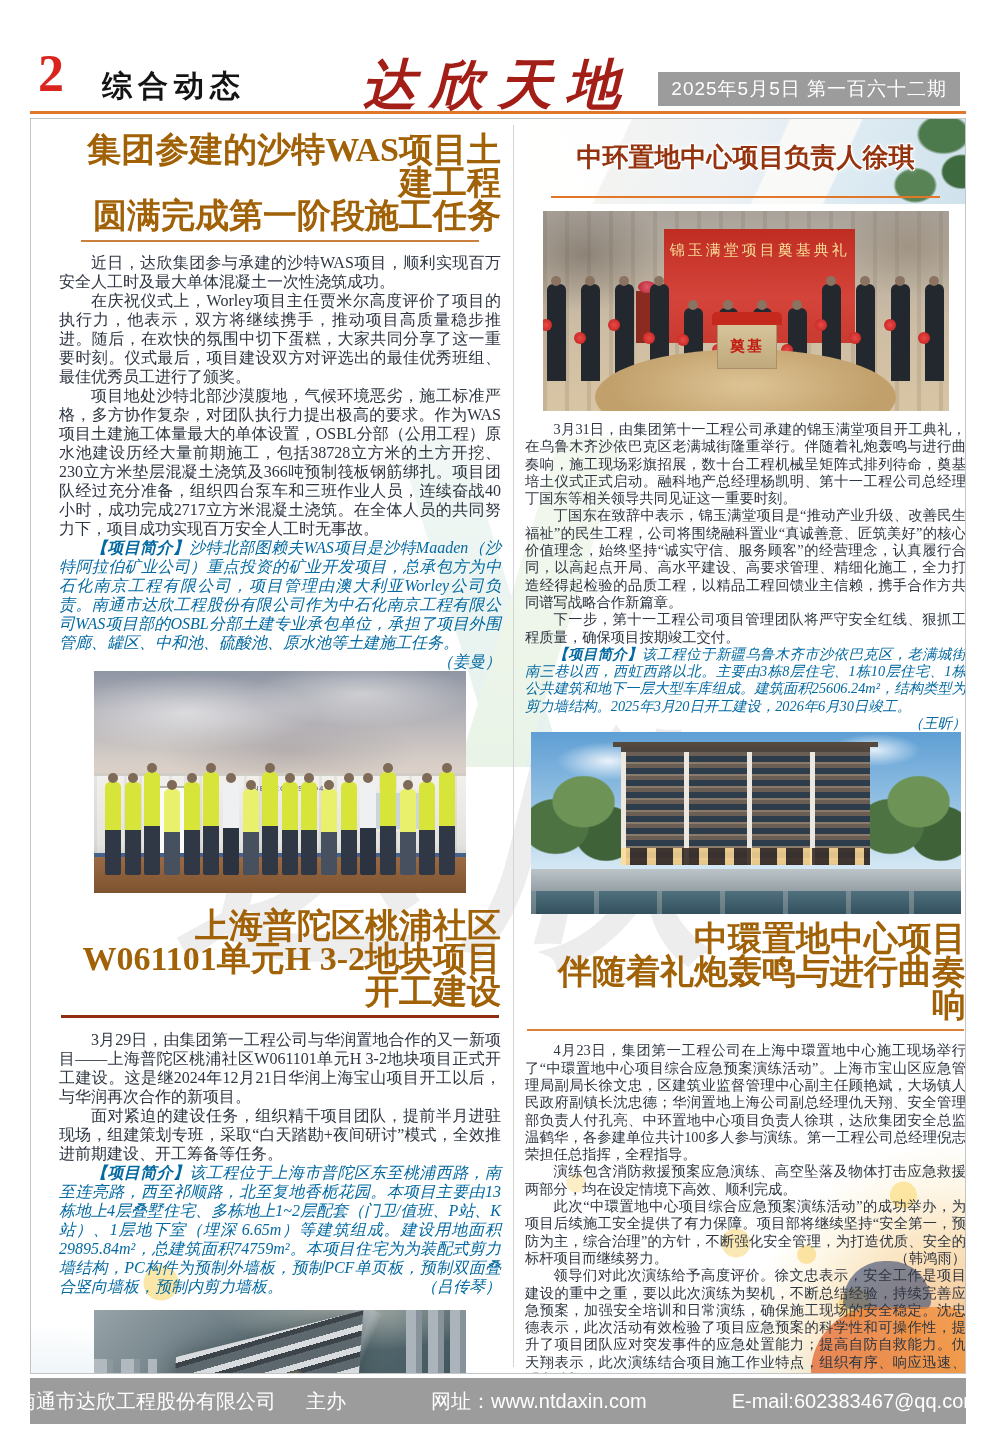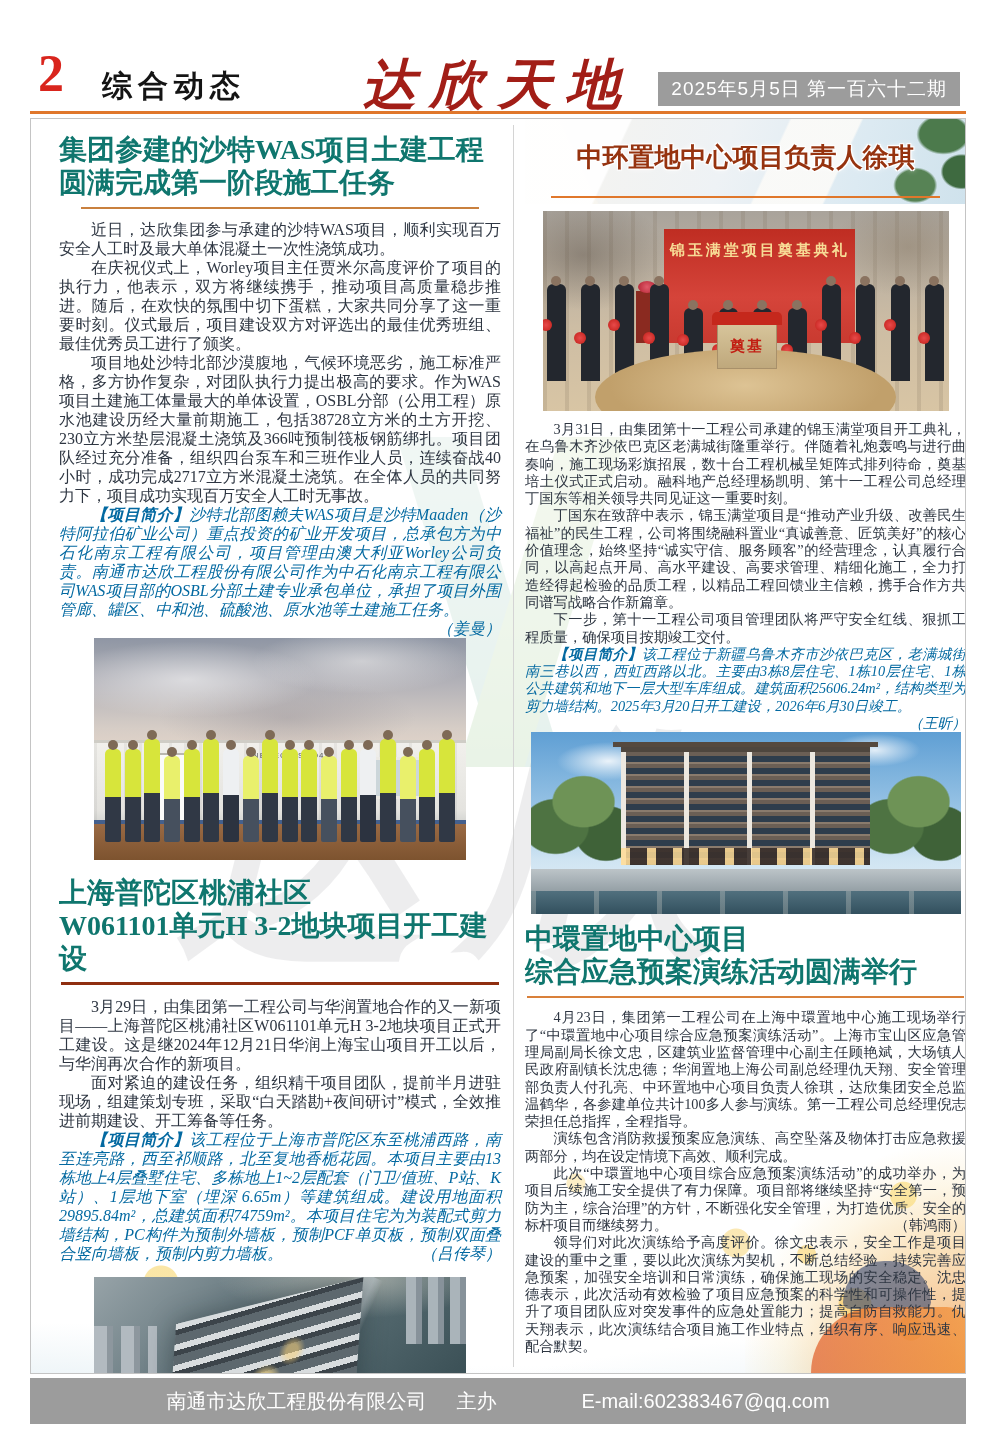--- a/index.html
+++ b/index.html
@@ -44,21 +44,21 @@
     radial-gradient(circle at 72% 22%, rgba(250,215,100,.55) 0 13px, transparent 14px),
     radial-gradient(circle at 28% 48%, rgba(248,205,85,.5) 0 9px, transparent 10px),
     radial-gradient(circle at 50% 70%, rgba(246,196,70,.5) 0 16px, transparent 17px),
     radial-gradient(125% 125% at 100% 100%, rgba(233,128,38,.6), rgba(240,170,60,.34) 45%, rgba(245,205,110,.16) 66%, transparent 82%);}
   .deco-worker::before{content:"";position:absolute;right:34px;bottom:64px;width:88px;height:48px;
     border-radius:48px 48px 8px 8px;background:rgba(32,55,105,.55);}
   .deco-worker::after{content:"";position:absolute;right:-6px;bottom:0;width:160px;height:66px;
     border-radius:70px 26px 0 0;background:linear-gradient(90deg,rgba(224,92,38,.7),rgba(242,146,52,.7));}
 
   
-  .headline{margin:14px 0 0;text-align:left;font-size:28px;line-height:33px;color:#0f766e;font-weight:bold;}
+  .headline{margin:14px 0 0;text-align:right;font-size:34px;line-height:33px;color:#a16207;font-weight:bold;}
   .rule-a1{height:2px;background:#c9803e;margin:8px 22px 11px;}
   .rule-a2{height:3px;background:#8f2e10;margin:7px 2px 12px;}
   .rule-a4{height:2px;background:#d9803a;margin:8px 2px 11px;}
   p.body{margin:0;font-size:16px;line-height:19px;text-align:justify;text-indent:2em;color:#2e3642;}
   .col-right p.body{font-size:14.3px;line-height:17.3px;}
   p.intro{font-style:italic;color:#0369a1;}
   p.intro .lbl{font-weight:bold;}
   .byline{float:right;}
 
   
@@ -91,21 +91,21 @@
 
   
   .photo-ceremony{width:406px;height:200px;margin:6px auto 10px;}
   .pc-bg{inset:0;background:linear-gradient(180deg,#a9a39b 0%,#bdb2a2 32%,#cdbda4 58%,#d8c5a4 100%);}
   .pc-bg::before{content:"";position:absolute;inset:0;background:
     radial-gradient(30% 40% at 10% 22%, rgba(90,80,70,.45), transparent 70%),
     radial-gradient(26% 36% at 90% 18%, rgba(140,125,105,.5), transparent 70%),
     repeating-linear-gradient(90deg, rgba(120,105,85,.18) 0 4px, transparent 4px 22px);}
   .pc-banner{left:30%;top:9%;width:47%;height:57%;display:flex;justify-content:center;
     background:linear-gradient(180deg,#bf2d22,#d5443a 60%,#c93a30);}
-  .pc-banner span{margin-top:12px;color:#f7dc96;font-size:15px;font-weight:bold;letter-spacing:3px;white-space:nowrap;}
+  .pc-banner span{margin-top:12px;color:#f7dc96;font-size:15px;font-weight:normal;letter-spacing:3px;white-space:nowrap;}
   .pc-podium{left:23%;top:40%;width:22px;height:26%;background:#8a2a20;}
   .pc-podium::before{content:"";position:absolute;top:-10px;left:2px;width:18px;height:12px;border-radius:50%;
     background:radial-gradient(circle,#e05a6a,#b02030);}
   .pc-people{left:1%;right:1%;bottom:15%;height:54%;display:flex;justify-content:space-between;align-items:flex-end;z-index:2;}
   .pc-people i{display:block;width:19px;height:90%;border-radius:6px 6px 0 0;background:#23272e;position:relative;}
   .pc-people i::before{content:"";position:absolute;top:-8px;left:4px;width:10px;height:10px;border-radius:50%;background:#8a7360;}
   .pc-people i::after{content:"";position:absolute;top:36%;left:-7px;width:12px;height:12px;border-radius:50%;
     background:radial-gradient(circle,#e84a4a,#c01f18);}
   .pc-people i:nth-child(5),.pc-people i:nth-child(6),.pc-people i:nth-child(7),.pc-people i:nth-child(8){height:68%;}
   .pc-people i:nth-child(2n)::after{top:50%;}
@@ -318,29 +318,30 @@
           <div class="layer pb-tree right"></div>
           <div class="layer pb-tower"></div>
           <div class="layer pb-plaza"></div>
           <div class="layer pb-pool"></div>
         </div>
       </article>
 
       <article>
         <h1 class="headline" style="margin-top:2px;">
           <span>中環置地中心项目</span><br>
-          <span>综合应急预案演练活动圆满举行</span>
+          <span>伴随着礼炮轰鸣与进行曲奏响</span>
         </h1>
         <div class="rule-a4"></div>
         <p class="body">4月23日，集团第一工程公司在上海中環置地中心施工现场举行了“中環置地中心项目综合应急预案演练活动”。上海市宝山区应急管理局副局长徐文忠，区建筑业监督管理中心副主任顾艳斌，大场镇人民政府副镇长沈忠德；华润置地上海公司副总经理仇天翔、安全管理部负责人付孔亮、中环置地中心项目负责人徐琪，达欣集团安全总监温鹤华，各参建单位共计100多人参与演练。第一工程公司总经理倪志荣担任总指挥，全程指导。</p>
         <p class="body">演练包含消防救援预案应急演练、高空坠落及物体打击应急救援两部分，均在设定情境下高效、顺利完成。</p>
         <p class="body"><span>此次“中環置地中心项目综合应急预案演练活动”的成功举办，为项目后续施工安全提供了有力保障。项目部将继续坚持“安全第一，预防为主，综合治理”的方针，不断强化安全管理，为打造优质、安全的标杆项目而继续努力。</span><span class="byline">（韩鸿雨）</span></p>
         <p class="body">领导们对此次演练给予高度评价。徐文忠表示，安全工作是项目建设的重中之重，要以此次演练为契机，不断总结经验，持续完善应急预案，加强安全培训和日常演练，确保施工现场的安全稳定。沈忠德表示，此次活动有效检验了项目应急预案的科学性和可操作性，提升了项目团队应对突发事件的应急处置能力；提高自防自救能力。仇天翔表示，此次演练结合项目施工作业特点，组织有序、响应迅速、配合默契。</p>
       </article>
     </div>
   </div>
 
   <div class="footer">
     <span class="gap-s">南通市达欣工程股份有限公司</span>
     <span class="gap-l">主办</span>
+    <span class="gap-l">网址：www.ntdaxin.com</span>
     <span>E-mail:602383467@qq.com</span>
   </div>
 </div>
 
 </body></html>

